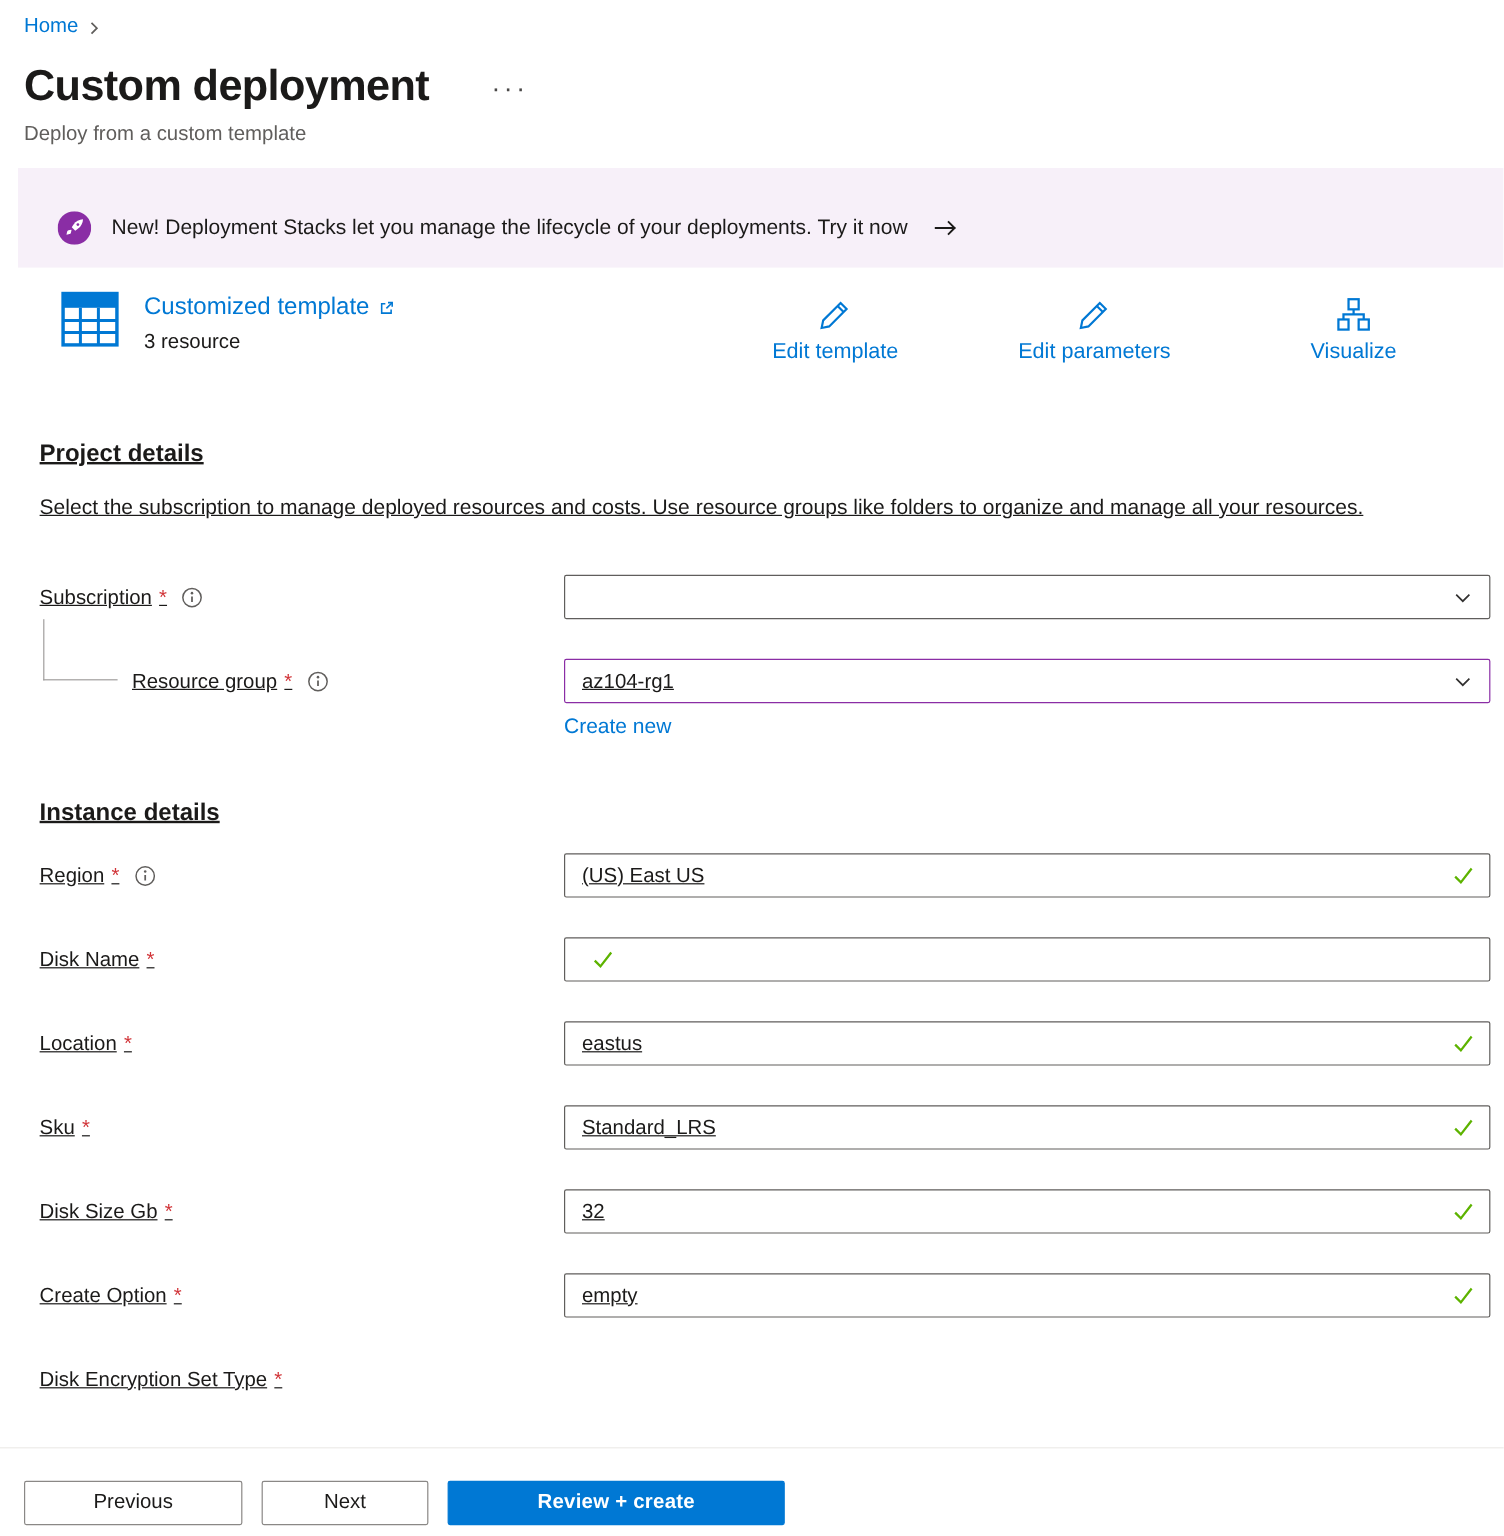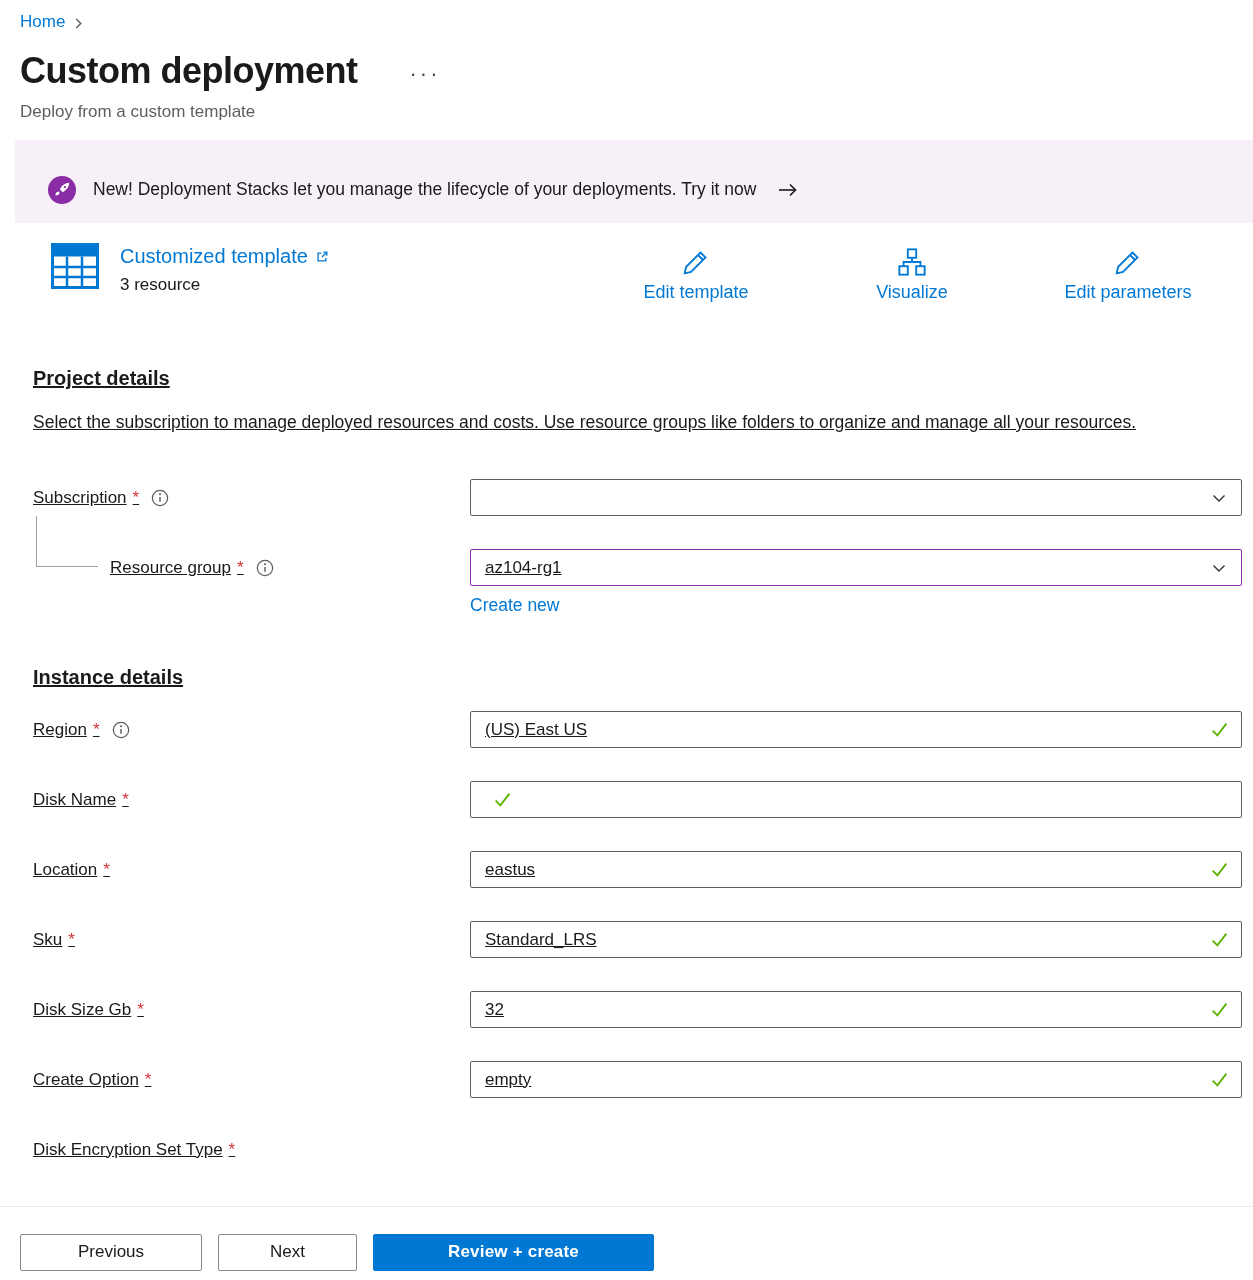--- a/index.html
+++ b/index.html
@@ -144,37 +144,37 @@
       <span>
         <svg viewBox="0 0 30 30" fill="none" stroke="#0078d4" stroke-width="1.8">
           <path d="M19.5 5.5l5 5L10 25l-6.3 1.3L5 20 19.5 5.5z"></path>
             <path d="M17 8l5 5"></path>
         </svg>
       </span>
       <span>Edit template</span>
     </div>
     <div class="t-action">
       <span>
+        <svg viewBox="0 0 30 30" fill="none" stroke="#0078d4" stroke-width="1.8">
+          <path d="M19.5 5.5l5 5L10 25l-6.3 1.3L5 20 19.5 5.5z"></path>
+            <path d="M17 8l5 5"></path>
+        </svg>
+      </span>
+      <span>Edit parameters</span>
+    </div>
+    <div class="t-action">
+      <span>
         <svg viewBox="0 0 32 32" fill="none" stroke="#0078d4" stroke-width="2">
           <rect x="11.5" y="2.5" width="9" height="9"></rect>
           <rect x="2.5" y="20.5" width="9" height="9"></rect>
           <rect x="20.5" y="20.5" width="9" height="9"></rect>
           <path d="M16 11.5V16M7 20.5V16h18v4.5"></path>
         </svg>
       </span>
       <span>Visualize</span>
-    </div>
-    <div class="t-action">
-      <span>
-        <svg viewBox="0 0 30 30" fill="none" stroke="#0078d4" stroke-width="1.8">
-          <path d="M19.5 5.5l5 5L10 25l-6.3 1.3L5 20 19.5 5.5z"></path>
-            <path d="M17 8l5 5"></path>
-        </svg>
-      </span>
-      <span>Edit parameters</span>
     </div>
   </div>
 </div>
 
 <div class="content">
 
   <h2 class="section-heading project-heading">Project details</h2>
   <p class="section-desc">Select the subscription to manage deployed resources and costs. Use resource groups like folders to organize and manage all your resources.</p>
 
   <div class="form-row first-row">

